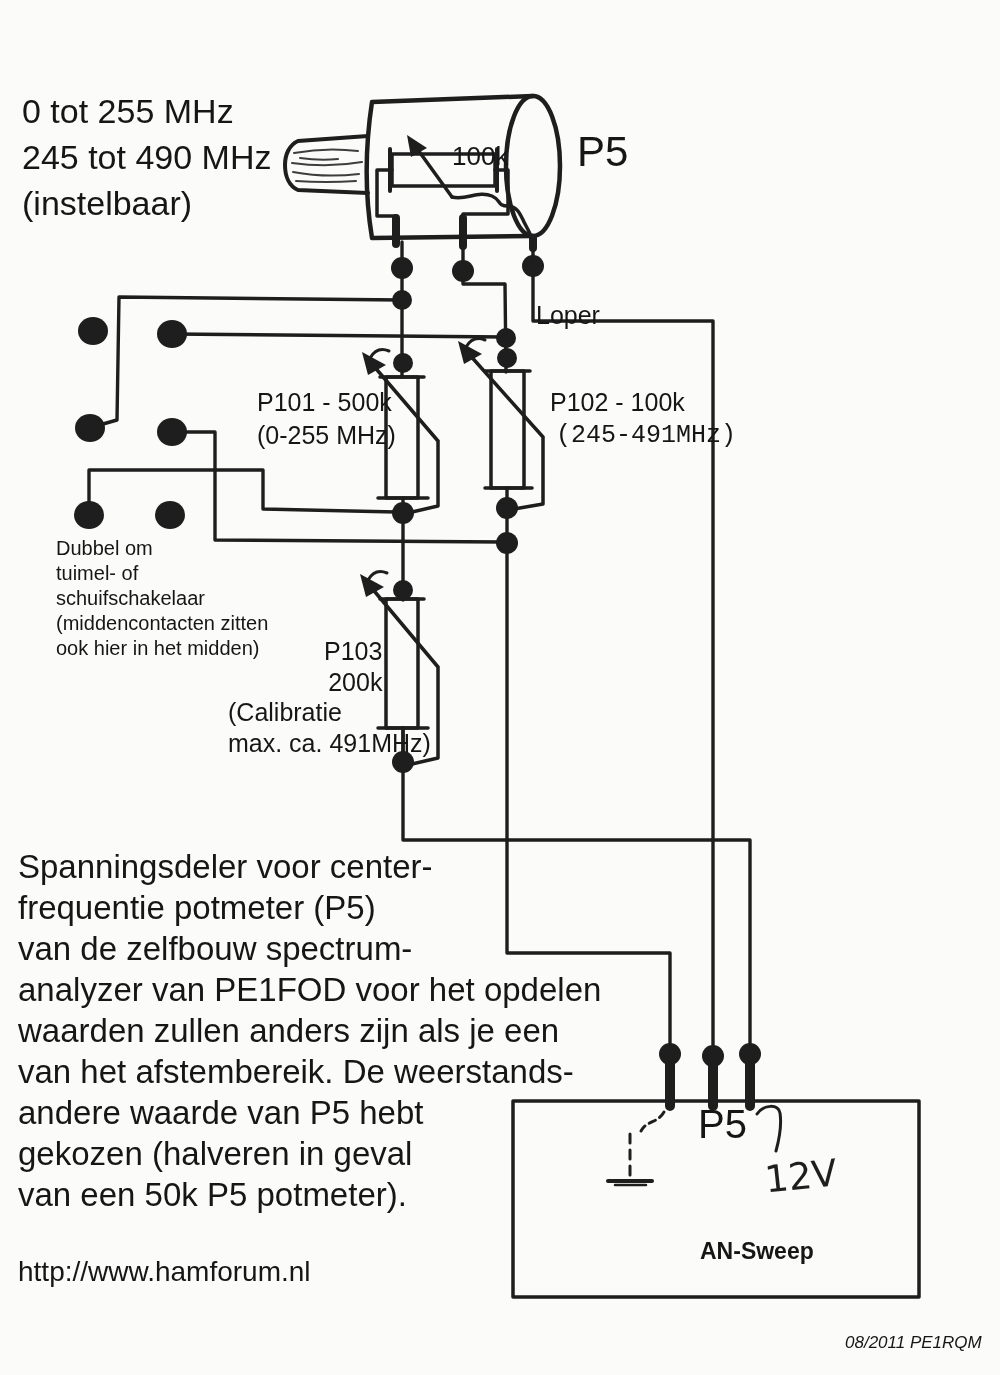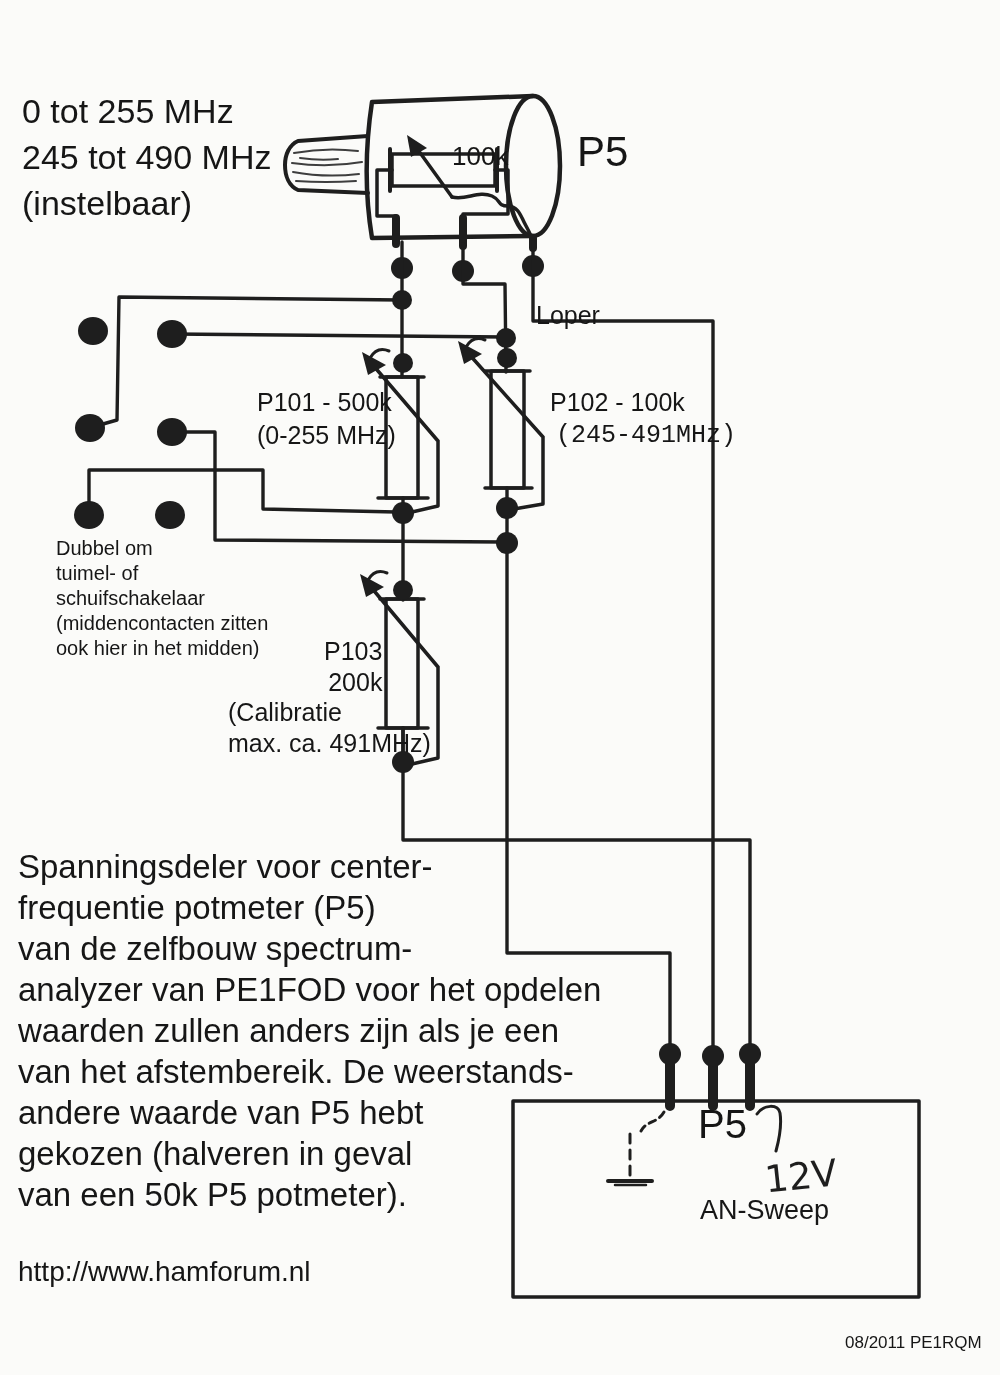--- a/index.html
+++ b/index.html
@@ -13,22 +13,22 @@
   .loper{left:536px;top:293px;font-size:25px;margin-top:8px;}
   .p101{left:257px;top:386px;font-size:25px;line-height:33px;}
   .p102{left:550px;top:386px;font-size:25px;line-height:33px;}
   .p102 .r{padding-left:6px;font-family:Liberation Mono, monospace;}
   .swnote{left:56px;top:536px;font-size:20px;line-height:25px;}
   .p103{left:324px;top:636px;font-size:25px;line-height:31px;text-align:right;}
   .cal{left:228px;top:697px;font-size:25px;line-height:31px;}
   .desc{left:18px;top:846px;font-size:33px;line-height:41px;}
   .url{left:18px;top:1256px;font-size:28px;}
   .p5bot{left:698px;top:1102px;font-size:40px;}
-  .answeep{left:700px;top:1195px;font-size:27px;}
-  .credit{left:845px;top:1333px;font-size:17px;}
+  .answeep{left:700px;top:1238px;font-size:23px;font-weight:bold;}
+  .credit{left:845px;top:1333px;font-size:17px;font-style:italic;}
 </style>
 </head>
 <body>
 
 <div id="page">
 
   <svg id="art" viewBox="0 0 1000 1375" fill="none" stroke="#1e1e1e" stroke-linecap="round" stroke-linejoin="round">
 
     <g>
 

